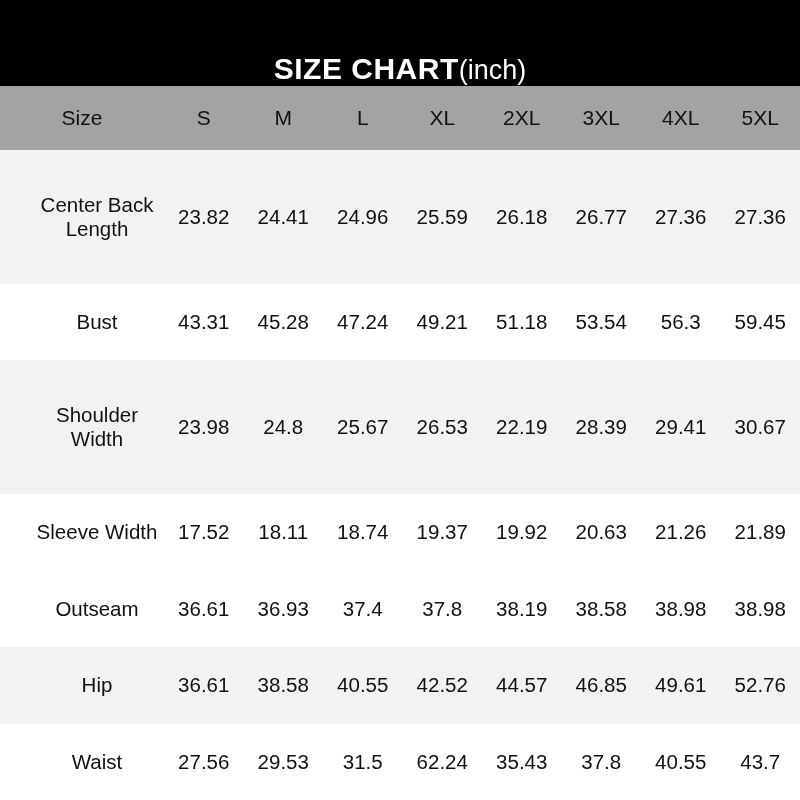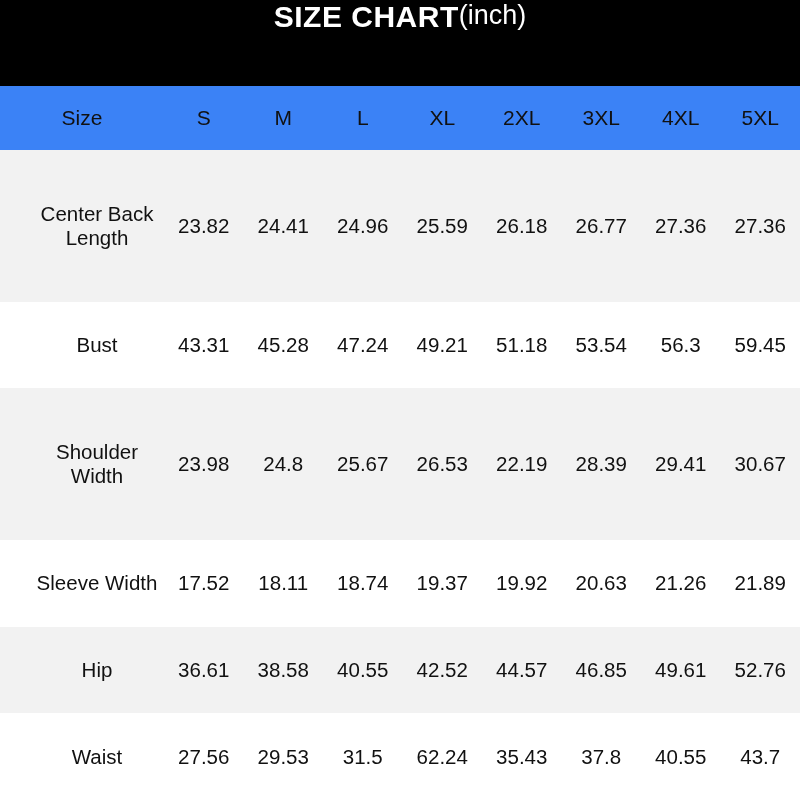--- a/index.html
+++ b/index.html
@@ -19,21 +19,21 @@
     height: 800px;
     display: flex;
     flex-direction: column;
     background: #ffffff;
   }
   .title-bar {
     background: #000000;
     color: #ffffff;
     height: 86px;
     display: flex;
-    align-items: flex-start;
+    align-items: flex-end;
     justify-content: center;
     flex: 0 0 auto;
   }
   .title-main {
     font-size: 30px;
     font-weight: bold;
     letter-spacing: 0.5px;
   }
   .title-unit {
     font-size: 27px;
@@ -55,21 +55,21 @@
     vertical-align: middle;
     font-size: 21px;
     font-weight: normal;
     padding: 4px 2px;
     line-height: 1.18;
     color: #111111;
   }
   thead th {
     height: 56px;
     font-size: 21px;
-    background: #3b82f6;
+    background: #a3a3a3;
     margin-top: 19px;
   }
   tbody tr.odd td {
     background: #f2f2f2;
   }
   tbody tr.even td {
     background: #ffffff;
   }
   tbody td.row-label {
     font-size: 20.5px;
@@ -158,20 +158,31 @@
         <td class="data-cell">18.11</td>
         <td class="data-cell">18.74</td>
         <td class="data-cell">19.37</td>
         <td class="data-cell">19.92</td>
         <td class="data-cell">20.63</td>
         <td class="data-cell">21.26</td>
         <td class="data-cell">21.89</td>
       </tr>
 
 
+      <tr class="even">
+        <td class="row-label">Outseam</td>
+        <td class="data-cell">36.61</td>
+        <td class="data-cell">36.93</td>
+        <td class="data-cell">37.4</td>
+        <td class="data-cell">37.8</td>
+        <td class="data-cell">38.19</td>
+        <td class="data-cell">38.58</td>
+        <td class="data-cell">38.98</td>
+        <td class="data-cell">38.98</td>
+      </tr>
 
       <tr class="odd">
         <td class="row-label">Hip</td>
         <td class="data-cell">36.61</td>
         <td class="data-cell">38.58</td>
         <td class="data-cell">40.55</td>
         <td class="data-cell">42.52</td>
         <td class="data-cell">44.57</td>
         <td class="data-cell">46.85</td>
         <td class="data-cell">49.61</td>

